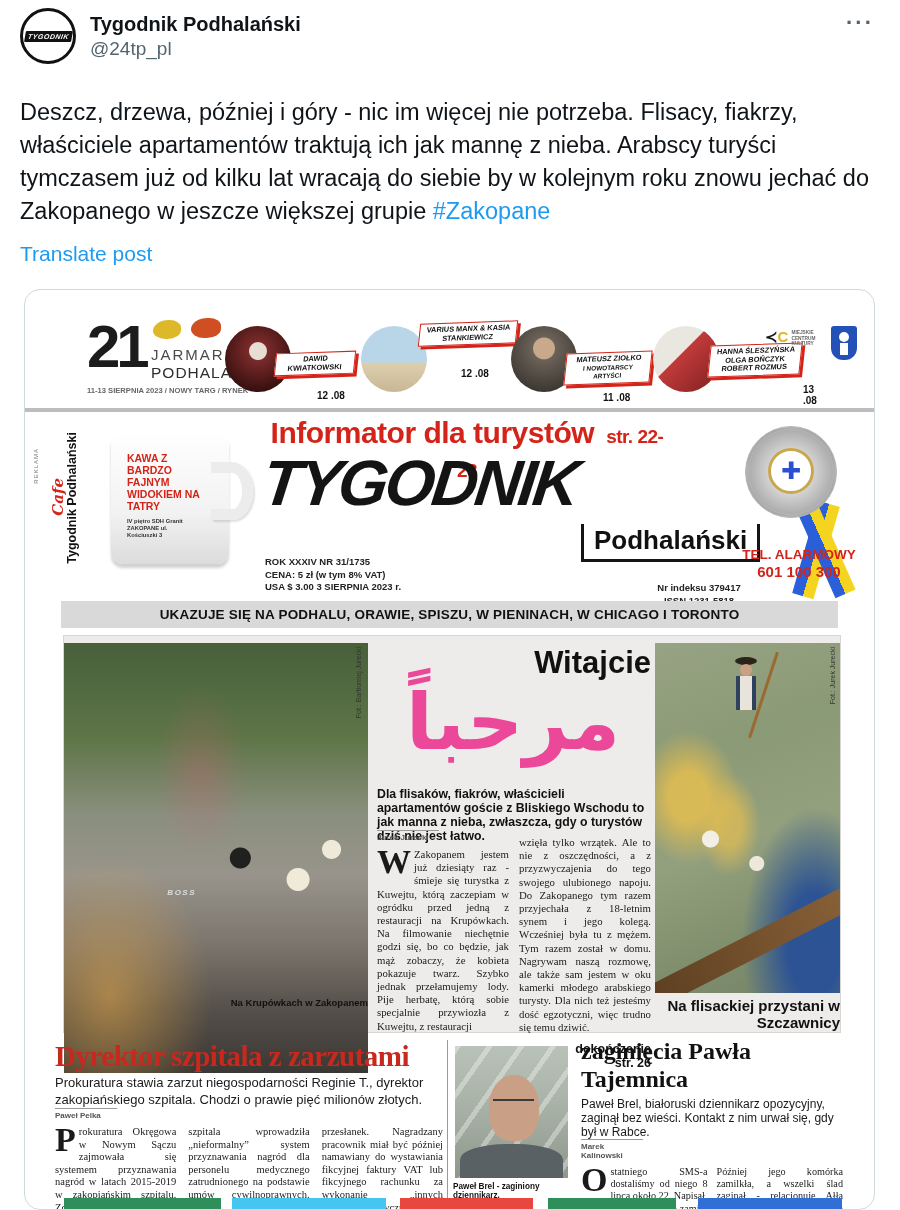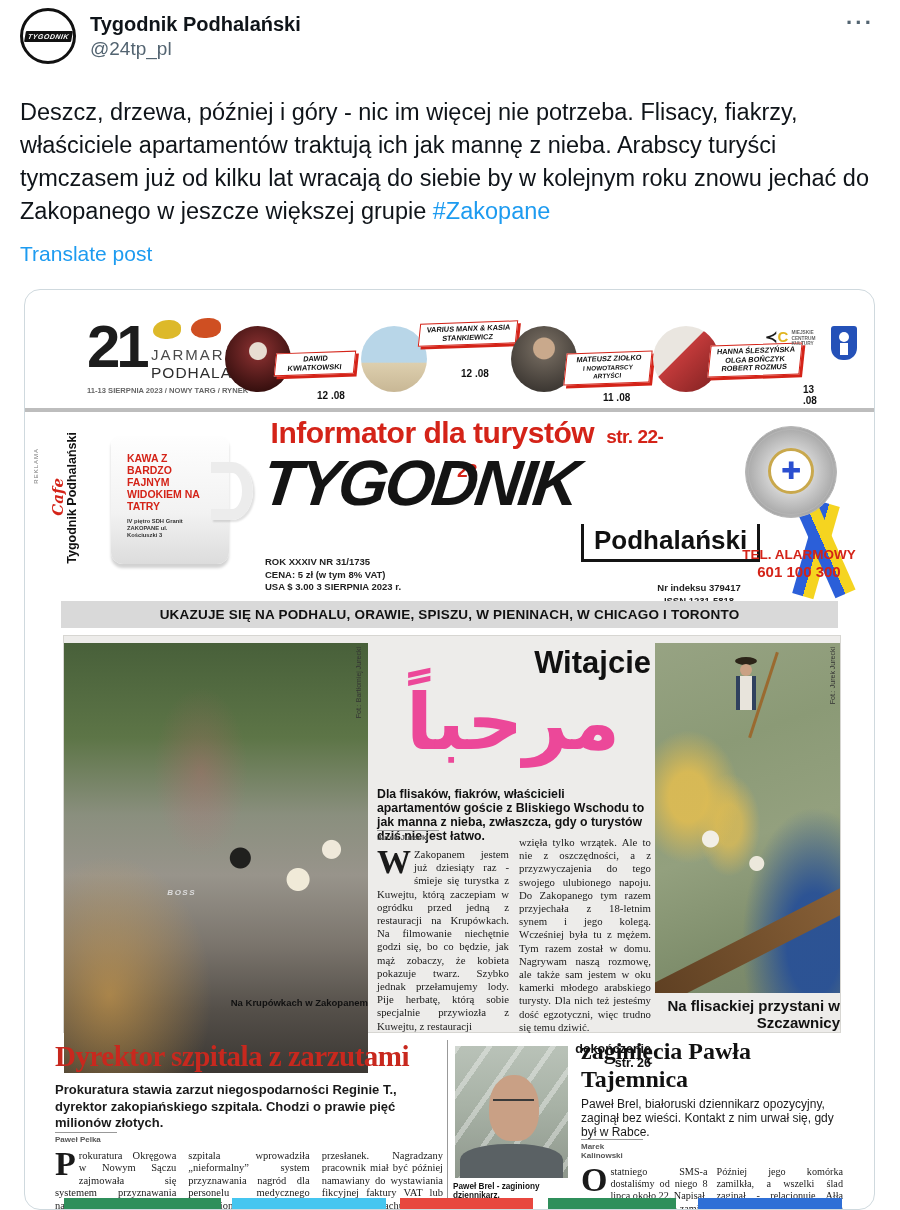--- a/index.html
+++ b/index.html
@@ -168,21 +168,21 @@
   .dropcap { float:left; font-size:34px; line-height:28px; font-weight:700; padding-right:3px;
     font-family:"Liberation Serif", serif; }
   .dok { text-align:right; font-weight:800; font-size:12.5px; line-height:14px; margin-top:8px;
     font-family:"Liberation Sans", sans-serif; color:#111; }
 
   
   .vline { position:absolute; left:422px; top:750px; width:1px; height:158px; background:#999; }
   .a2 { position:absolute; left:30px; top:750px; width:388px; }
   .a2-head { font-family:"Liberation Serif", serif; font-weight:700; font-size:29px;
     letter-spacing:-.5px; color:#c8281e; }
-  .a2-sub { margin-top:9px; font-size:13px; line-height:16.5px; color:#1a1a1a;font-weight:bold; }
+  .a2-sub { margin-top:2px; font-size:13px; line-height:16.5px; color:#1a1a1a; }
   .cols3 { margin-top:5px; display:flex; gap:12px; }
   .cols3 > div { flex:1; }
   .smallcol { font-size:10.5px; line-height:12.6px; }
   .a3-photo { position:absolute; left:430px; top:756px; width:113px; height:132px; overflow:hidden;
     background:
       repeating-linear-gradient(125deg, rgba(255,255,255,.35) 0 5px, rgba(0,0,0,0) 5px 26px),
       linear-gradient(180deg,#b9c2b8 0%, #a8b2a6 45%, #8e978c 100%); }
   .pface { position:absolute; left:30%; top:22%; width:44%; height:50%; background:#c9a085;
     border-radius:48% 48% 42% 42%; }
   .pglass { position:absolute; left:34%; top:40%; width:36%; height:5px;

